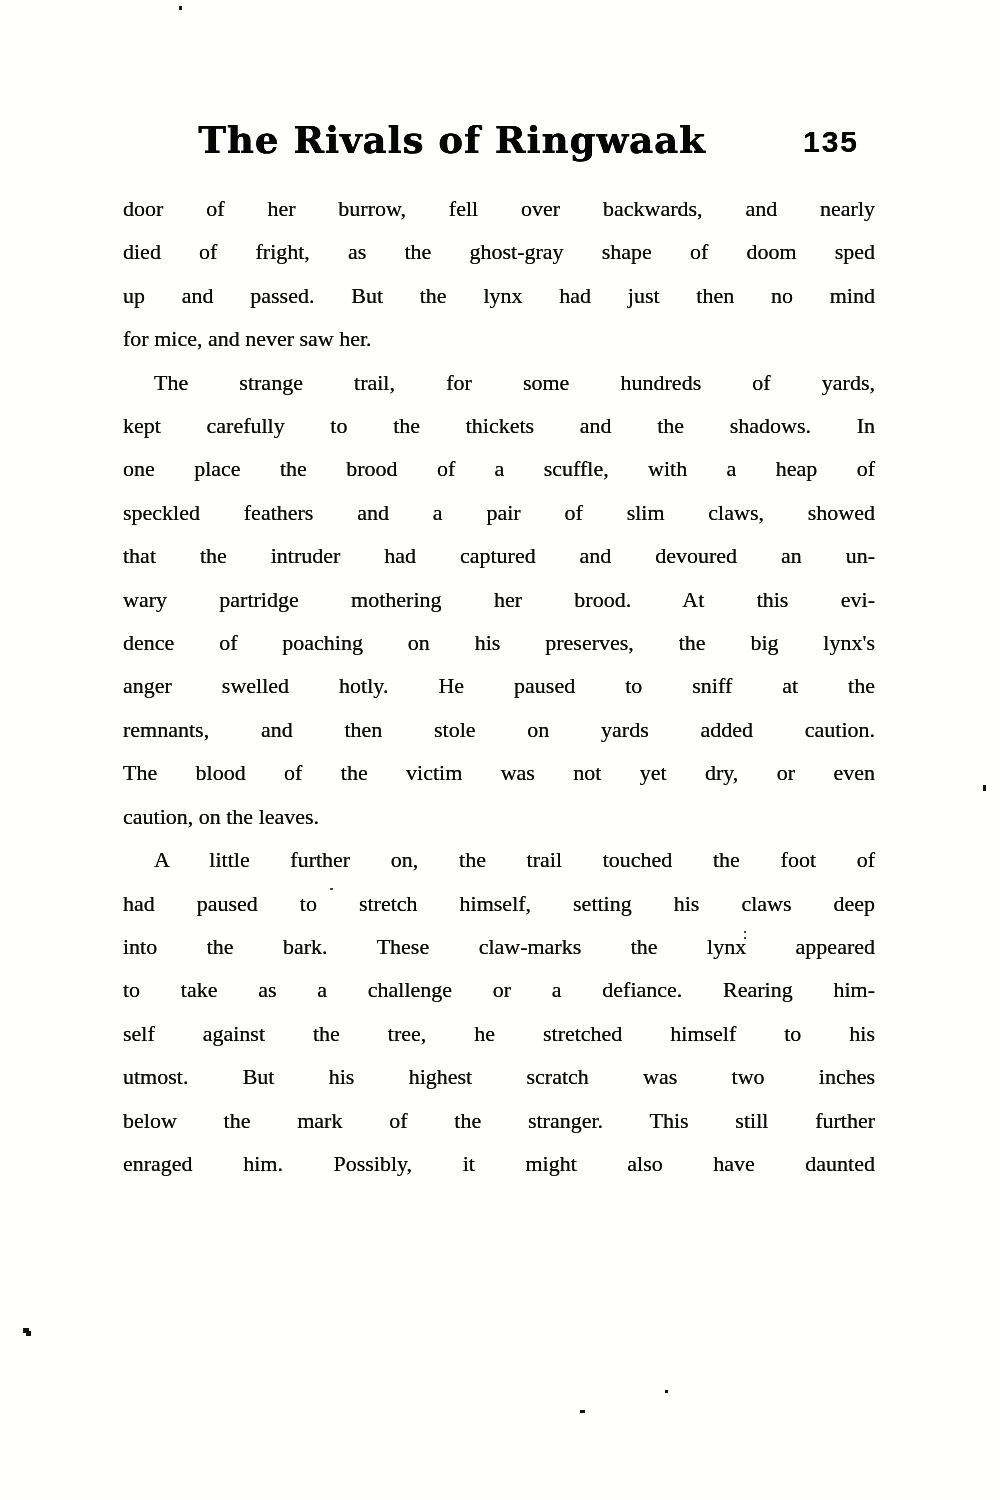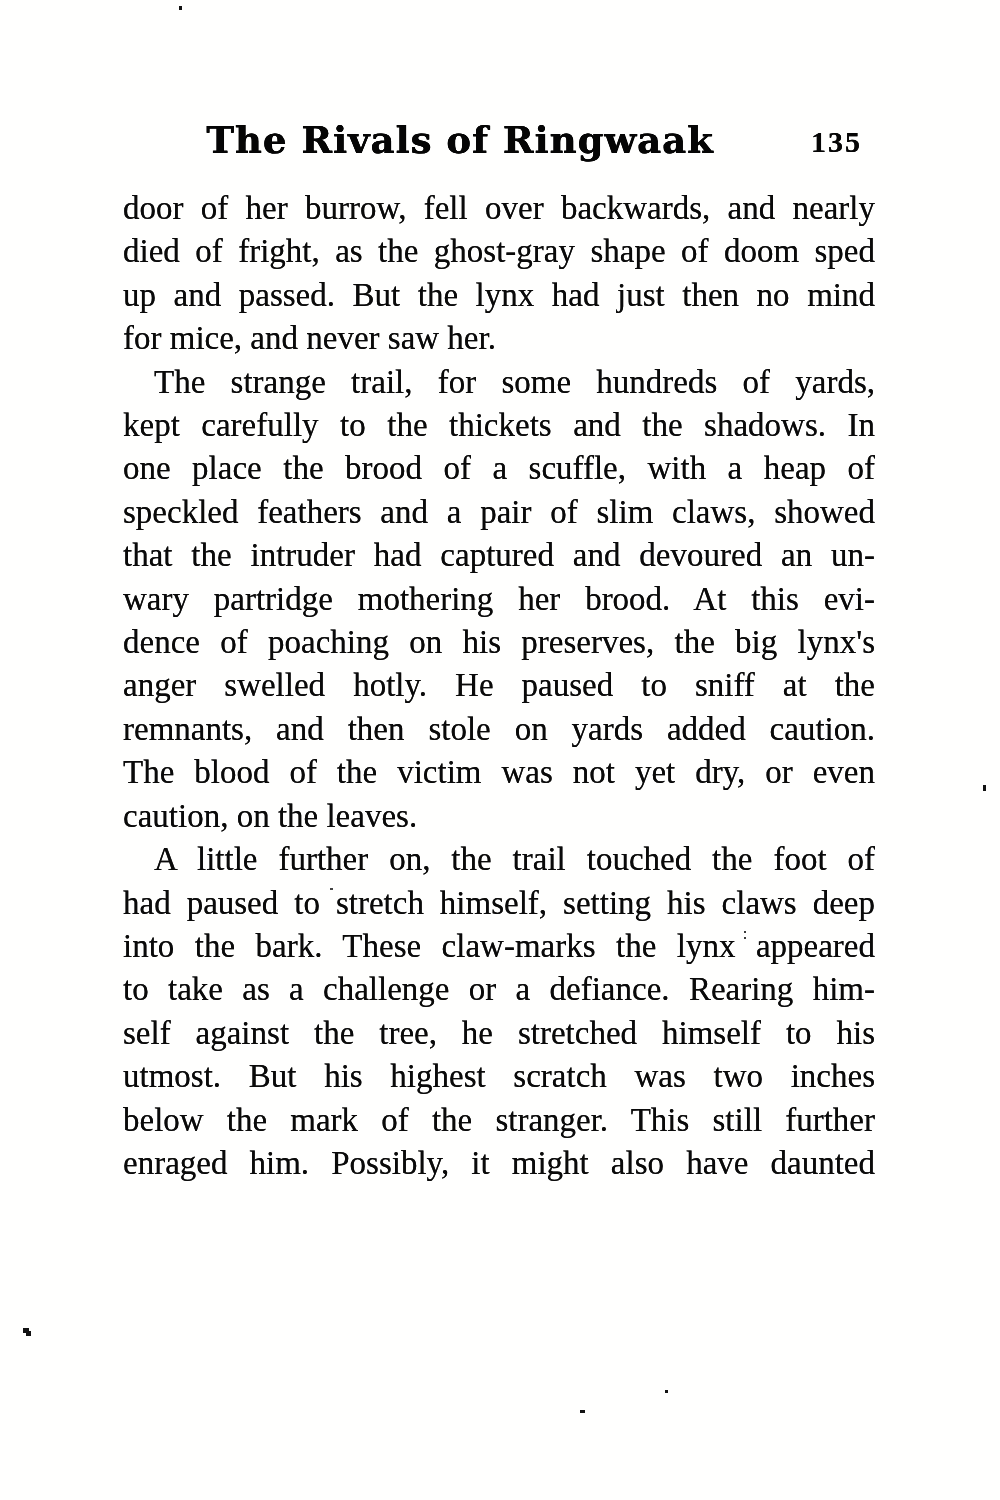--- a/index.html
+++ b/index.html
@@ -12,54 +12,54 @@
     width: 1000px;
     height: 1500px;
     background: #fffffe;
     overflow: hidden;
     font-family: "Liberation Serif", serif;
     color: #0a0a0a;
   }
   .running-header {
     position: absolute;
     top: 118px;
-    left: 16px;
+    left: 8px;
     width: 888px;
     height: 48px;
   }
   .chapter-title {
     position: absolute;
     left: 0;
     right: 0;
     text-align: center;
     font-family: "DejaVu Serif", serif;
     font-weight: 700;
     font-size: 37px;
     letter-spacing: 1px;
     color: #050505;
     text-shadow: 0 0 0.6px #000, 0.4px 0 0.4px #000;
     white-space: nowrap;
   }
   .page-number {
     position: absolute;
     left: 795px;
     top: 7px;
-    font-family: Liberation Serif, serif;
+    font-family: Liberation Sans, sans-serif;
     font-weight: 700;
     font-size: 30px;
     letter-spacing: 2px;
     color: #050505;
     text-shadow: 0 0 0.5px #000;
   }
   .page-body {
     position: absolute;
     top: 187px;
     left: 123px;
     width: 752px;
-    font-size: 33px;
+    font-size: 22px;
     line-height: 43.4px;
     color: #0a0a0a;
     text-shadow: 0 0 0.55px rgba(0,0,0,0.85);
   }
   .line {
     text-align: justify;
     text-align-last: justify;
     white-space: normal;
   }
   .line.endline {

